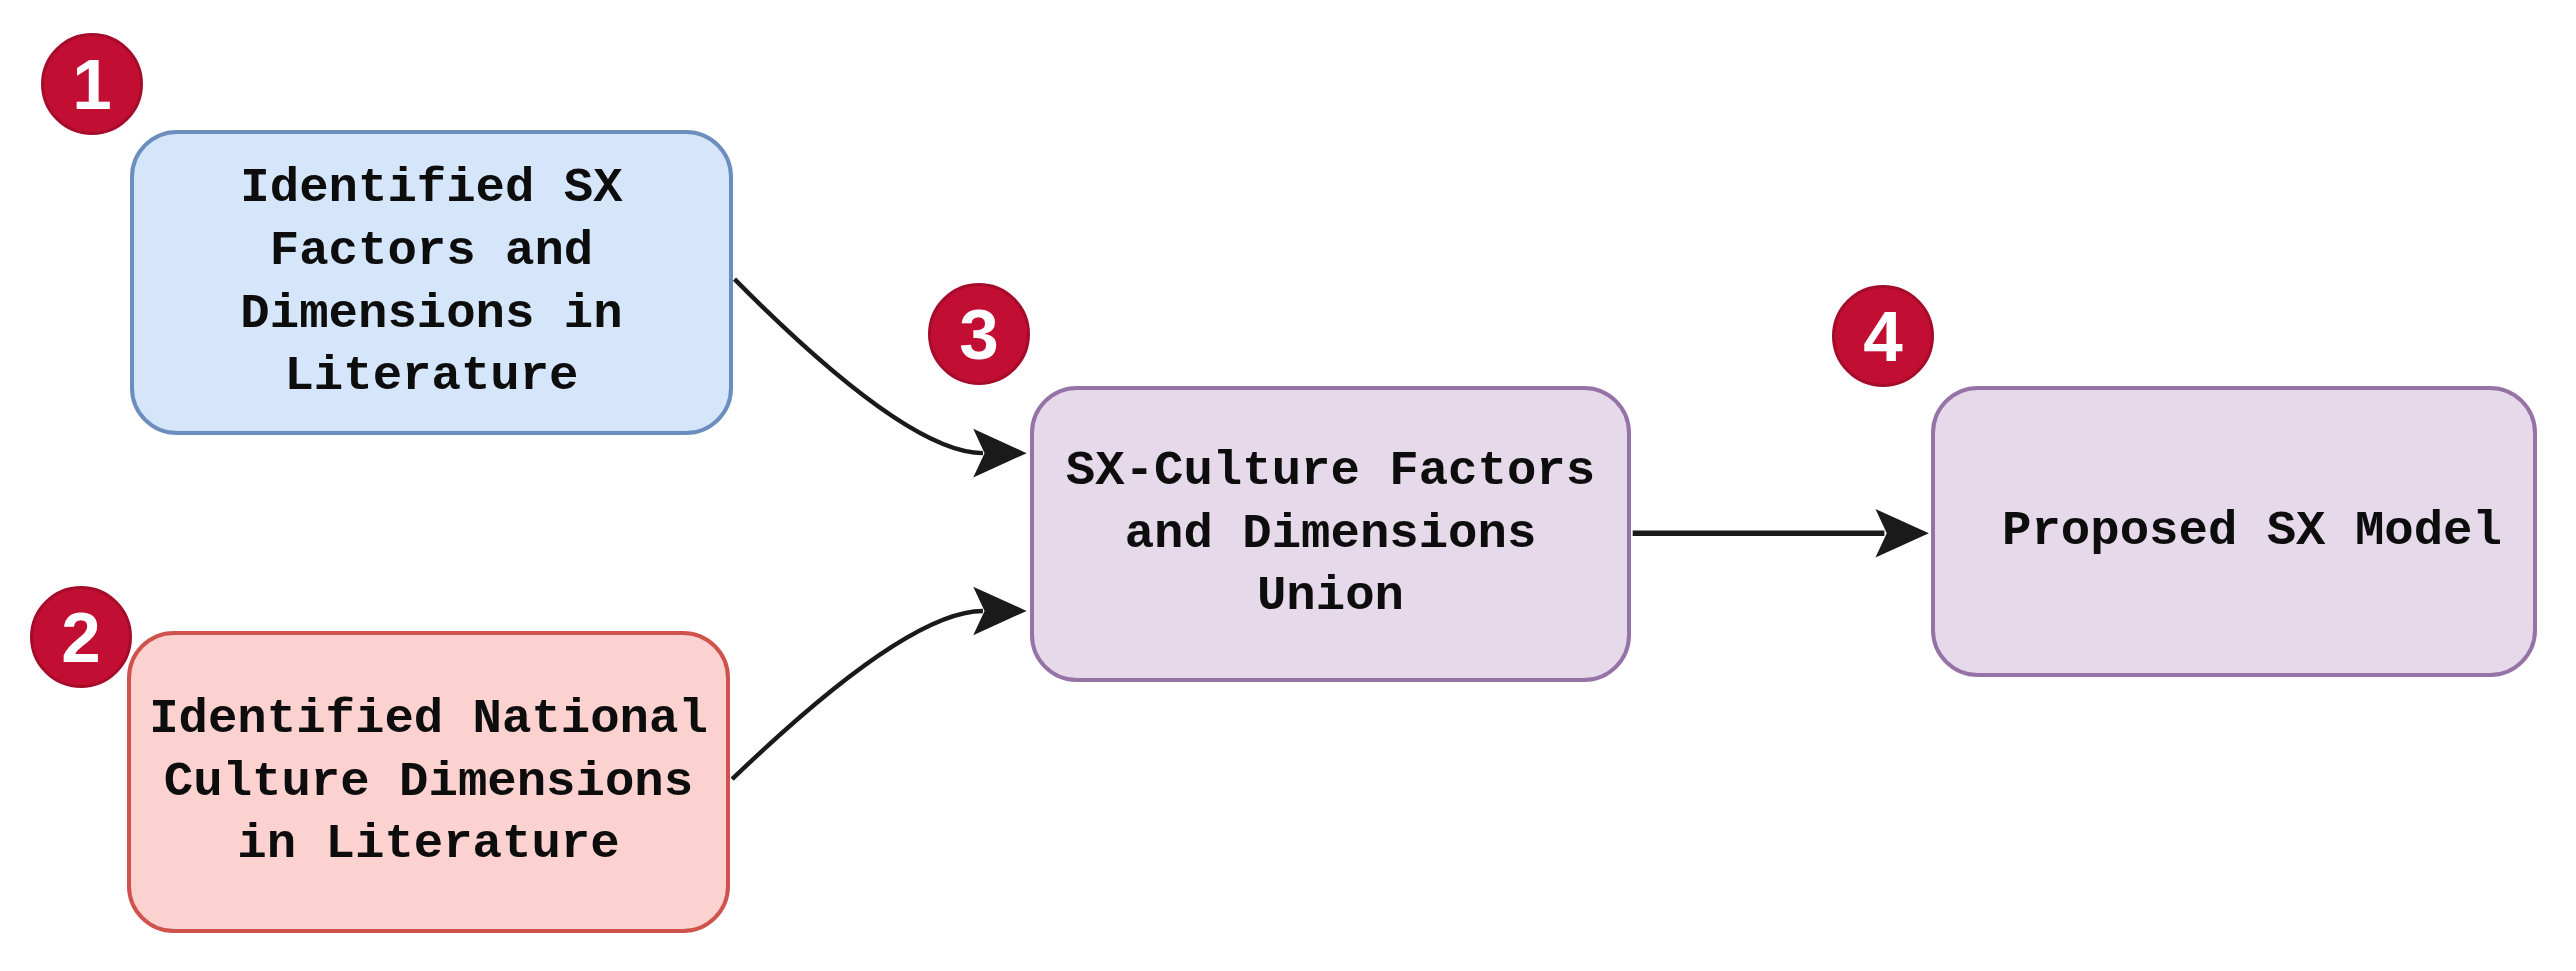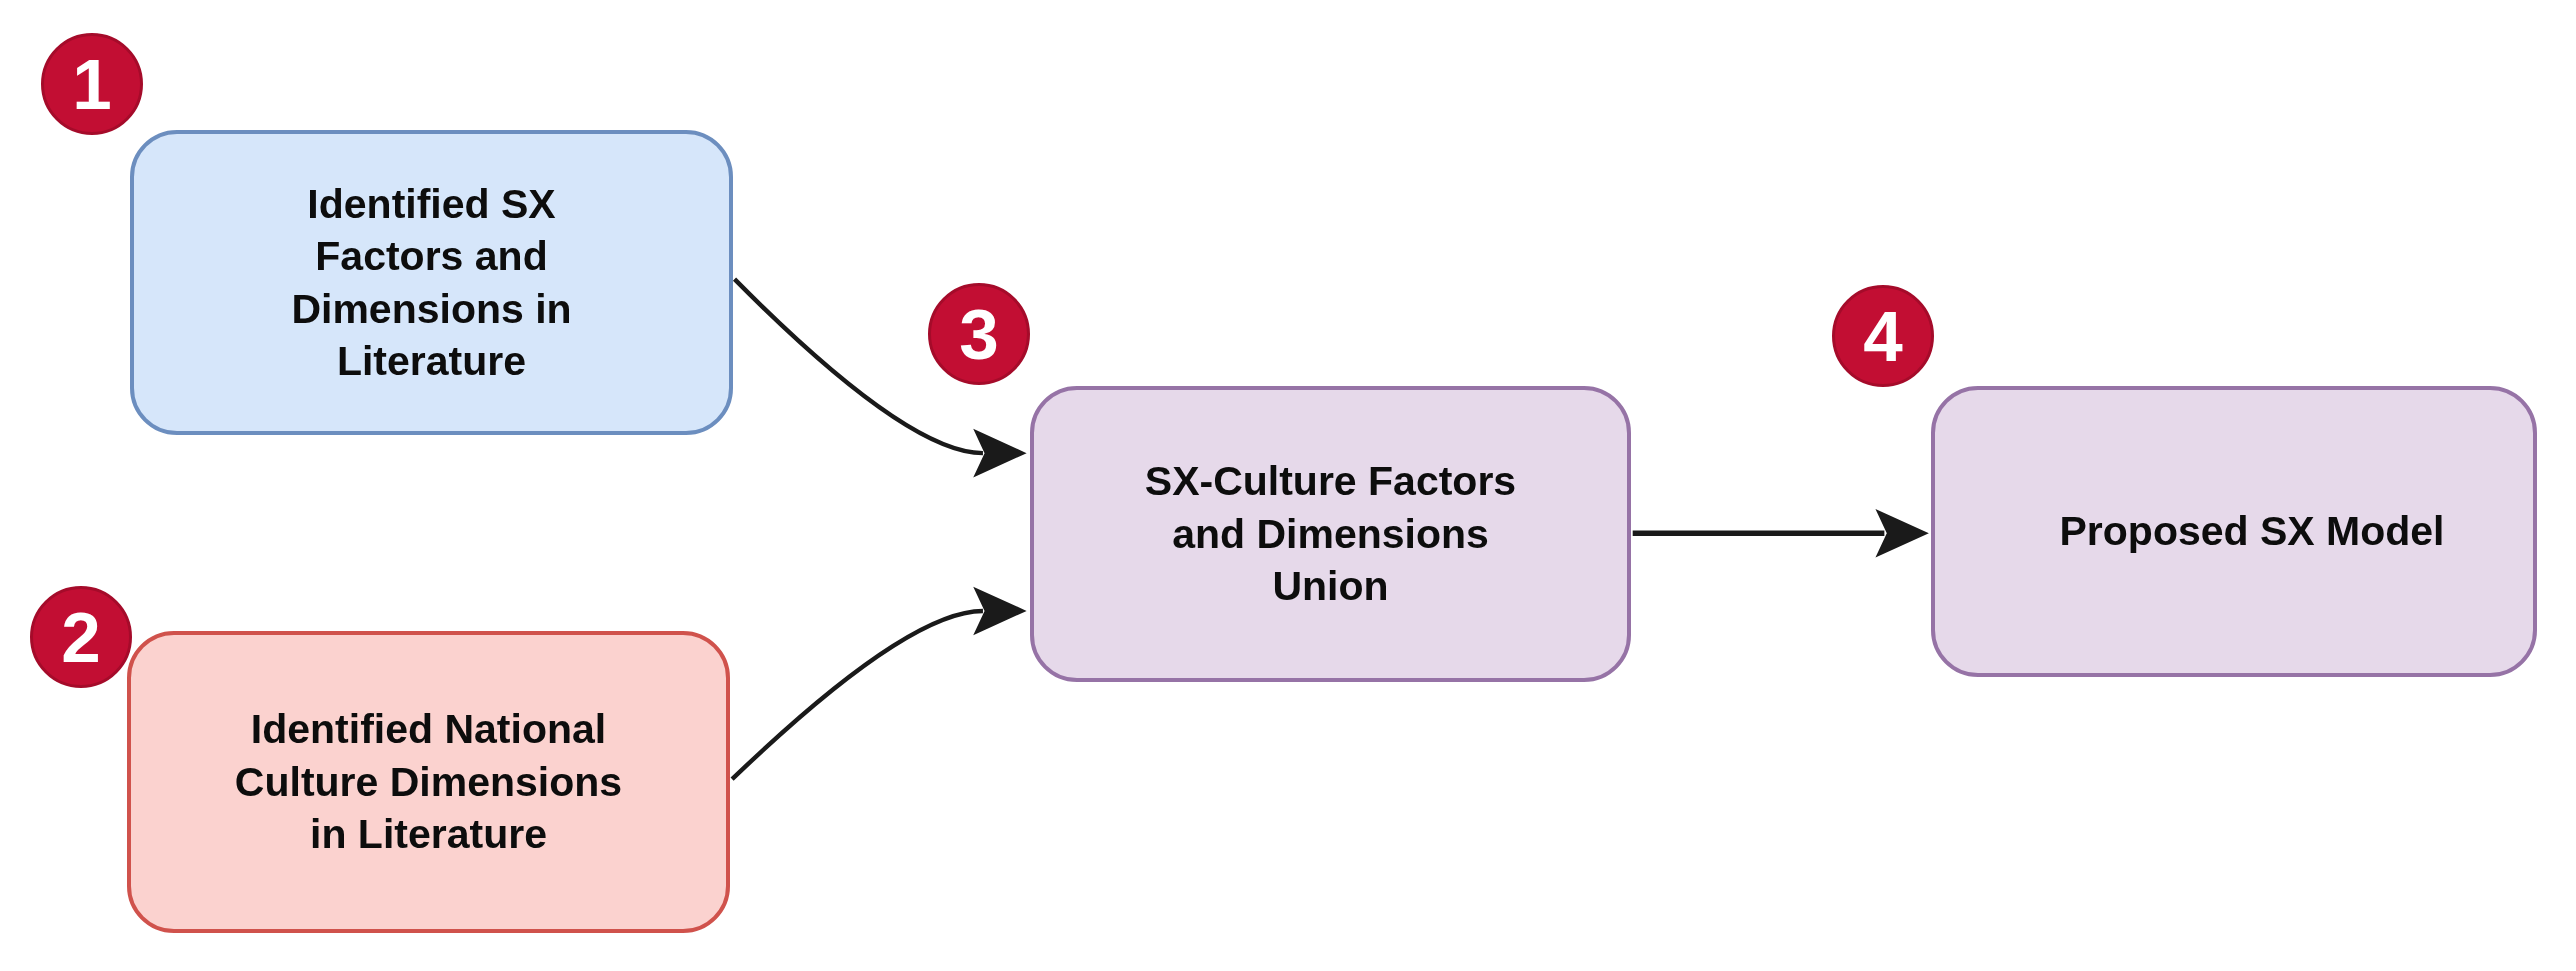--- a/index.html
+++ b/index.html
@@ -15,25 +15,26 @@
     box-sizing:border-box;
     border-radius:47px;
     display:flex;
     align-items:center;
     justify-content:center;
     text-align:center;
   }
   .node-label{
     white-space:pre-line;
     font-weight:bold;
-    font-size:41px;
+    font-size:49px;
     line-height:1.28;
     color:#0d0d0d;
     letter-spacing:0px;
     padding:0 14.6px;
+    font-family:Liberation Mono, monospace;
   }
   .box-1{
     left:130px;top:130px;width:603px;height:305px;
     background:#d6e6fa;border:4.9px solid #6c8ebf;
   }
   .box-2{
     left:127px;top:631px;width:603px;height:302px;
     background:#fbd2cf;border:4.9px solid #d0524c;
   }
   .box-3{

